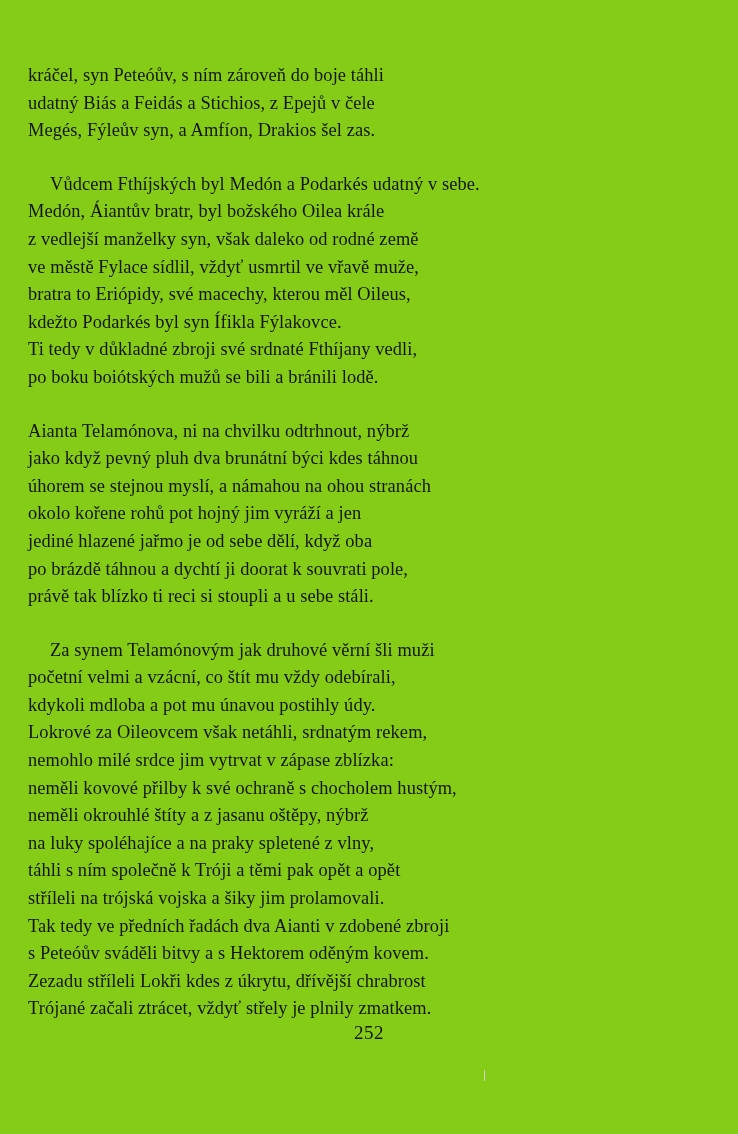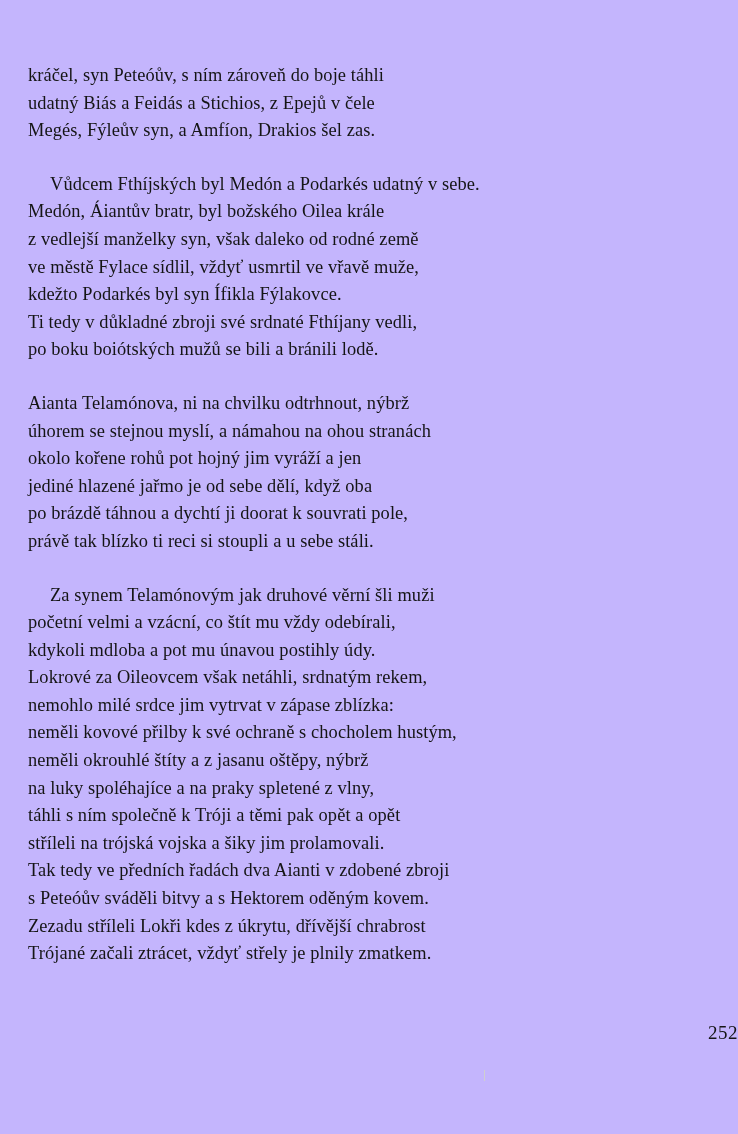--- a/index.html
+++ b/index.html
@@ -14,21 +14,21 @@
     font-family: "Liberation Serif", "DejaVu Serif", serif;
     color: #151515;
     overflow: hidden;
   }
   .page {
     position: absolute;
     top: 0;
     left: 0;
     width: 738px;
     height: 1134px;
-    background: #c4b5fd;
+    background: #84cc16;
   }
   .text-column {
     position: absolute;
     left: 28px;
     top: 62px;
     width: 600px;
   }
   .stanza {
     margin: 0 0 26px 0;
   }
@@ -42,21 +42,21 @@
     white-space: pre-wrap;
   }
   .indent {
     padding-left: 22px;
   }
   .page-number {
     position: absolute;
     left: 0;
     top: 1022px;
     width: 738px;
-    text-align: right;
+    text-align: center;
     font-size: 19px;
     letter-spacing: 0.5px;
   }
   .edge-mark {
     position: absolute;
     left: 484px;
     top: 1070px;
     width: 1px;
     height: 11px;
     background: #cfcfcf;
@@ -73,27 +73,29 @@
       <div class="line">kráčel, syn Peteóův, s ním zároveň do boje táhli</div>
       <div class="line">udatný Biás a Feidás a Stichios, z Epejů v čele</div>
       <div class="line">Megés, Fýleův syn, a Amfíon, Drakios šel zas.</div>
     </div>
 
     <div class="stanza">
       <div class="line indent">Vůdcem Fthíjských byl Medón a Podarkés udatný v sebe.</div>
       <div class="line">Medón, Áiantův bratr, byl božského Oilea krále</div>
       <div class="line">z vedlejší manželky syn, však daleko od rodné země</div>
       <div class="line">ve městě Fylace sídlil, vždyť usmrtil ve vřavě muže,</div>
+      <div class="line">bratra to Eriópidy, své macechy, kterou měl Oileus,</div>
       <div class="line">kdežto Podarkés byl syn Ífikla Fýlakovce.</div>
       <div class="line">Ti tedy v důkladné zbroji své srdnaté Fthíjany vedli,</div>
       <div class="line">po boku boiótských mužů se bili a bránili lodě.</div>
     </div>
 
     <div class="stanza">
       <div class="line">Aianta Telamónova, ni na chvilku odtrhnout, nýbrž</div>
+      <div class="line">jako když pevný pluh dva brunátní býci kdes táhnou</div>
       <div class="line">úhorem se stejnou myslí, a námahou na ohou stranách</div>
       <div class="line">okolo kořene rohů pot hojný jim vyráží a jen</div>
       <div class="line">jediné hlazené jařmo je od sebe dělí, když oba</div>
       <div class="line">po brázdě táhnou a dychtí ji doorat k souvrati pole,</div>
       <div class="line">právě tak blízko ti reci si stoupli a u sebe stáli.</div>
     </div>
 
     <div class="stanza">
       <div class="line indent">Za synem Telamónovým jak druhové věrní šli muži</div>
       <div class="line">početní velmi a vzácní, co štít mu vždy odebírali,</div>

